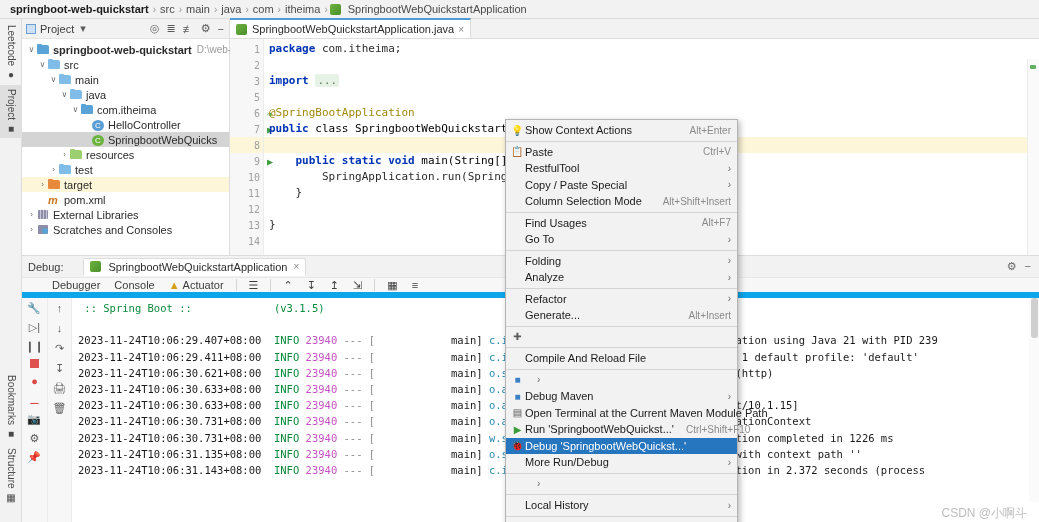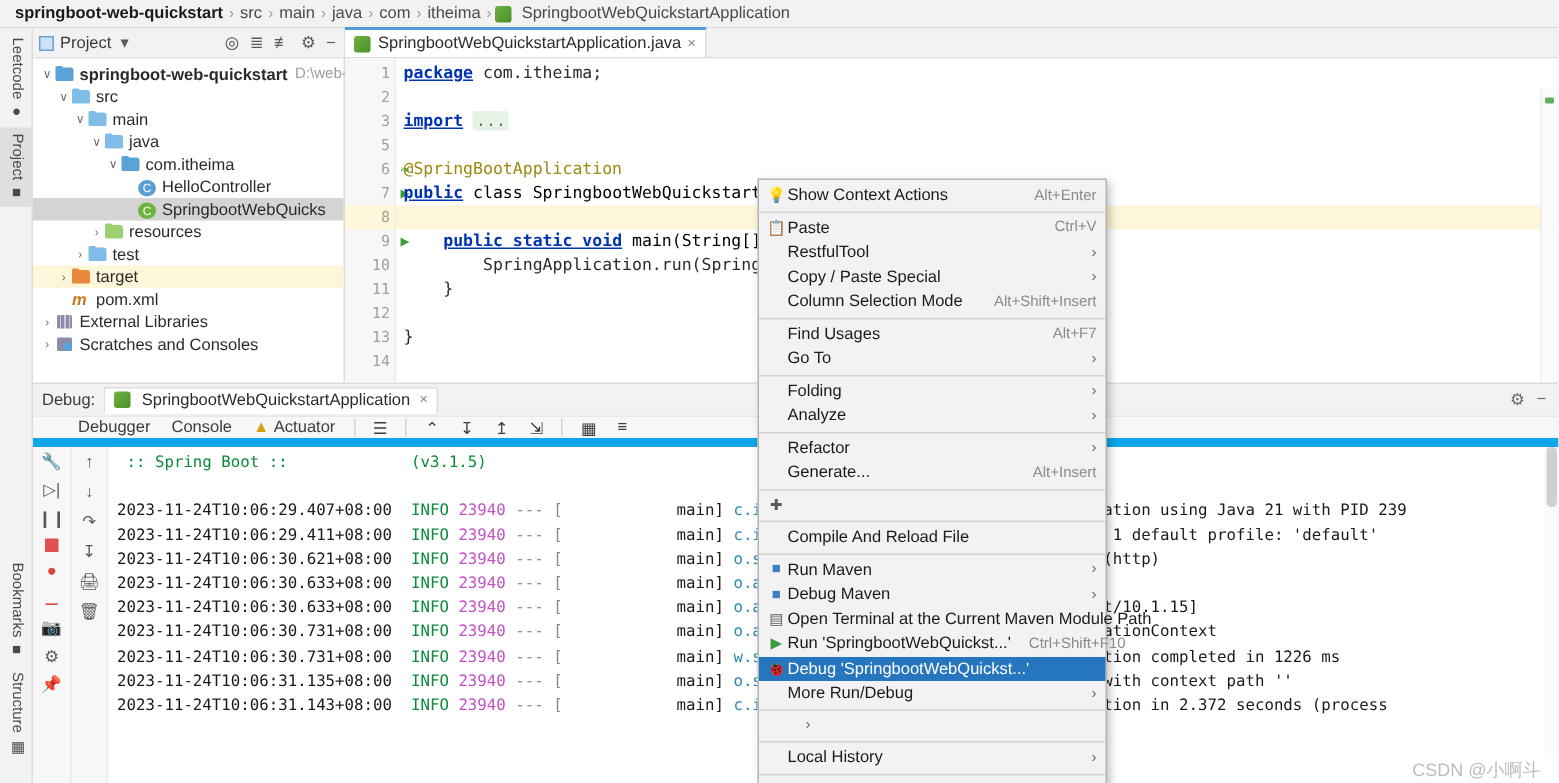--- a/index.html
+++ b/index.html
@@ -112,30 +112,30 @@
   }
   .etab-close { color: #8a8a8a; font-size: 10px; margin-left: 2px; }
   .code-area { position: relative; height: 216px; background: #fff; display: flex; font-family: "DejaVu Sans Mono", monospace; font-size: 11px; }
   .gutter { width: 34px; background: #f7f7f7; border-right: 1px solid #ececec; padding-top: 2px; position: relative; }
   .gline { height: 16px; display: flex; align-items: center; justify-content: flex-end; padding-right: 3px; color: #a0a0a0; font-size: 10px; position: relative; }
   .gline.hl { background: #fdf6d8; }
   .gmark { position: absolute; right: -12px; width: 10px; text-align: center; }
   .code-lines { flex: 1; padding-top: 2px; position: relative; }
   .cl { height: 16px; line-height: 16px; white-space: pre; padding-left: 5px; }
   .cl.hl { background: #fdf6d8; }
-  .kw { color: #0033b3; font-weight: bold; text-decoration: underline; }
+  .kw { color: #0033b3; font-weight: bold; }
   .ann { color: #9e880d; }
   .pl { color: #000; }
   .fold { background: #e6f2e6; color: #5a7a5a; border-radius: 2px; padding: 0 2px; }
   .right-rail { position: absolute; right: 0; top: 20px; width: 12px; height: 216px; background: #fafafa; border-left: 1px solid #ececec; }
   .rail-mark { position: absolute; right: 3px; width: 6px; height: 4px; background: #62b062; border-radius: 1px; }
 
   
   .debug-panel { position: absolute; left: 22px; top: 255px; width: 1017px; height: 267px; background: #fff; border-top: 1px solid #dcdcdc; }
-  .dbg-head { height: 22px; background: #f2f2f2; display: flex; align-items: center; padding-left: 6px; gap: 6px; border-bottom: 1px solid #e8e8e8; }
+  .dbg-head { height: 22px; background: #f2f2f2; display: flex; align-items: center; padding-left: 6px; gap: 20px; border-bottom: 1px solid #e8e8e8; }
   .dbg-label { font-size: 11px; color: #3c3c3c; }
   .dbg-tab { display: flex; align-items: center; gap: 4px; font-size: 11px; background: #fff; border: 1px solid #dcdcdc; border-bottom-color: #fff; padding: 2px 6px; border-radius: 2px 2px 0 0; }
   .dbg-head-right { margin-left: auto; display: flex; gap: 8px; padding-right: 8px; color: #6a6a6a; }
   .dbg-subbar { height: 20px; background: #f7f7f7; display: flex; align-items: center; gap: 10px; padding-left: 28px; border-bottom: 6px solid #0ea5e9; font-size: 11px; }
   .dbg-stab { color: #3c3c3c; padding: 0 2px; display: flex; align-items: center; gap: 3px; }
   .dbg-sep { width: 1px; height: 12px; background: #d4d4d4; }
 
   .dbg-toolcol { position: absolute; left: 0; top: 42px; width: 26px; height: 225px; background: #f7f7f7; border-right: 1px solid #ececec; display: flex; flex-direction: column; align-items: center; padding-top: 4px; gap: 7px; }
   .dbg-toolcol2 { position: absolute; left: 26px; top: 42px; width: 24px; height: 225px; background: #f7f7f7; border-right: 1px solid #ececec; display: flex; flex-direction: column; align-items: center; padding-top: 4px; gap: 8px; }
   .dicon { font-size: 11px; color: #5a5a5a; line-height: 12px; }
@@ -472,21 +472,20 @@
         <span class="mi-ico">✚</span>
       </div>
       <div class="msep"></div>
       <div class="mi">
         <span class="mi-ico"></span>
         <span class="mi-label">Compile And Reload File</span>
       </div>
       <div class="msep"></div>
       <div class="mi">
         <span class="mi-ico" style="color: rgb(59, 127, 196);">■</span>
-        <span class="mi-label">Run Maven</span>
         <span class="mi-arrow">›</span>
       </div>
       <div class="mi">
         <span class="mi-ico" style="color: rgb(59, 127, 196);">■</span>
         <span class="mi-label">Debug Maven</span>
         <span class="mi-arrow">›</span>
       </div>
       <div class="mi">
         <span class="mi-ico">▤</span>
         <span class="mi-label">Open Terminal at the Current Maven Module Path</span>

